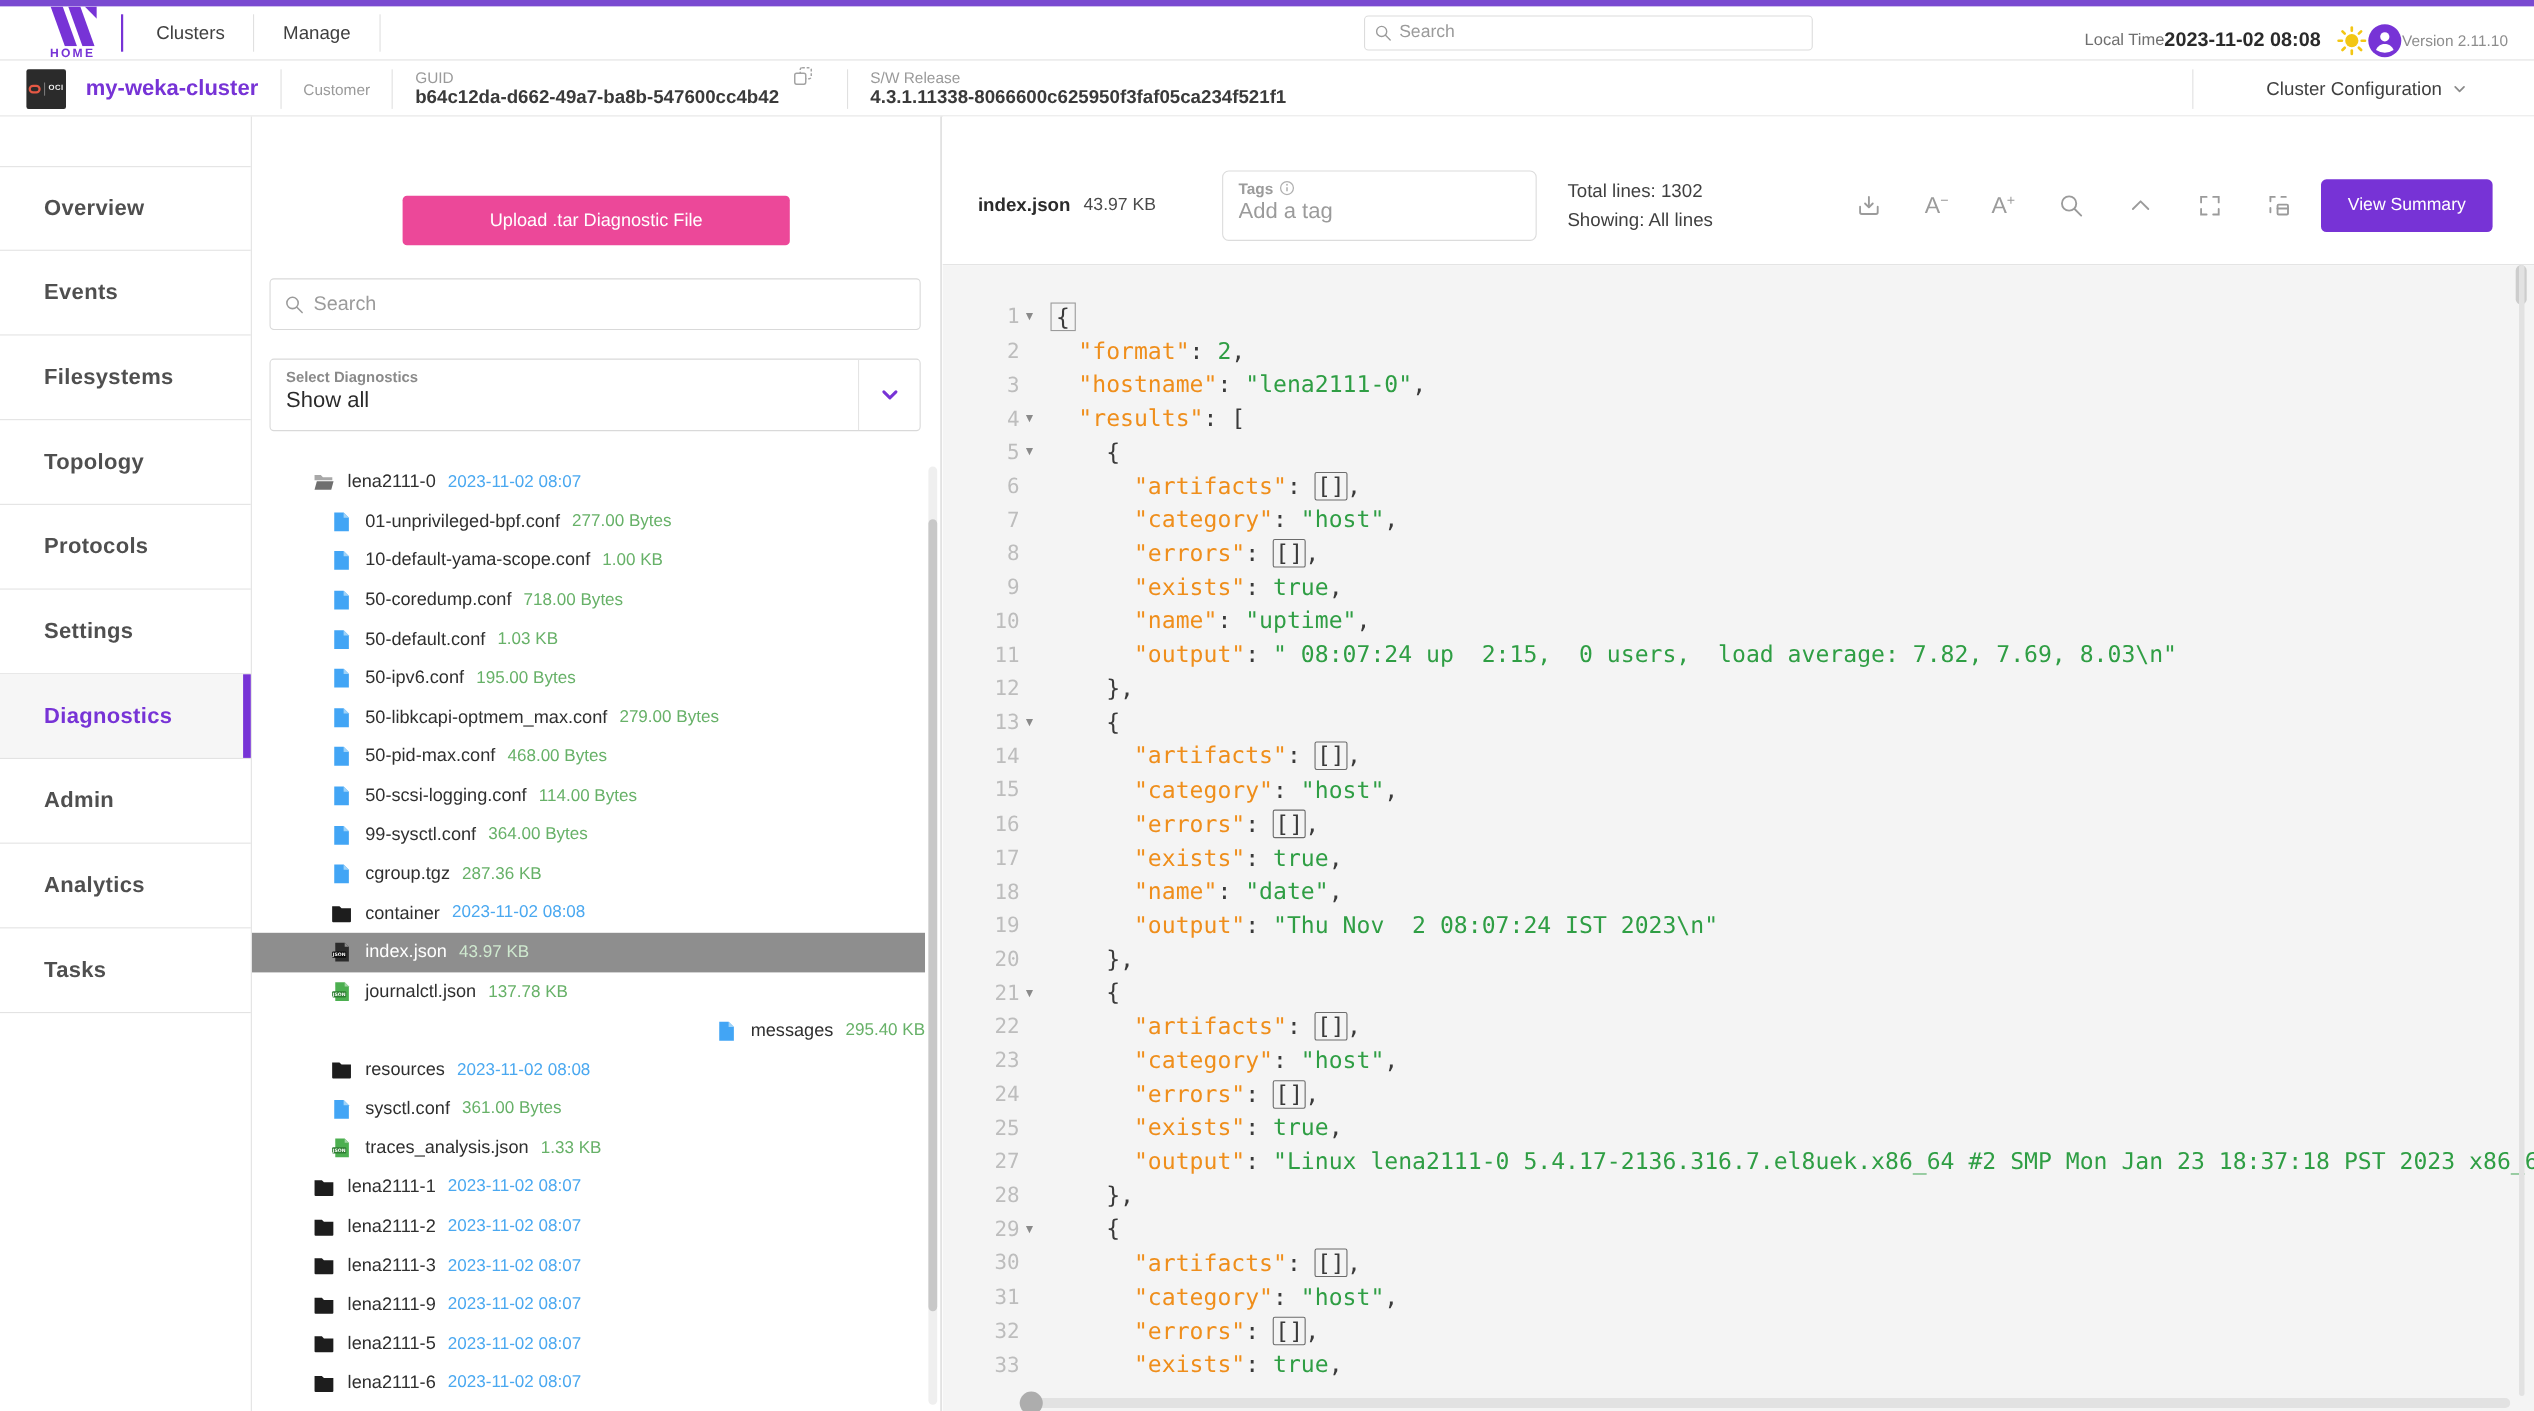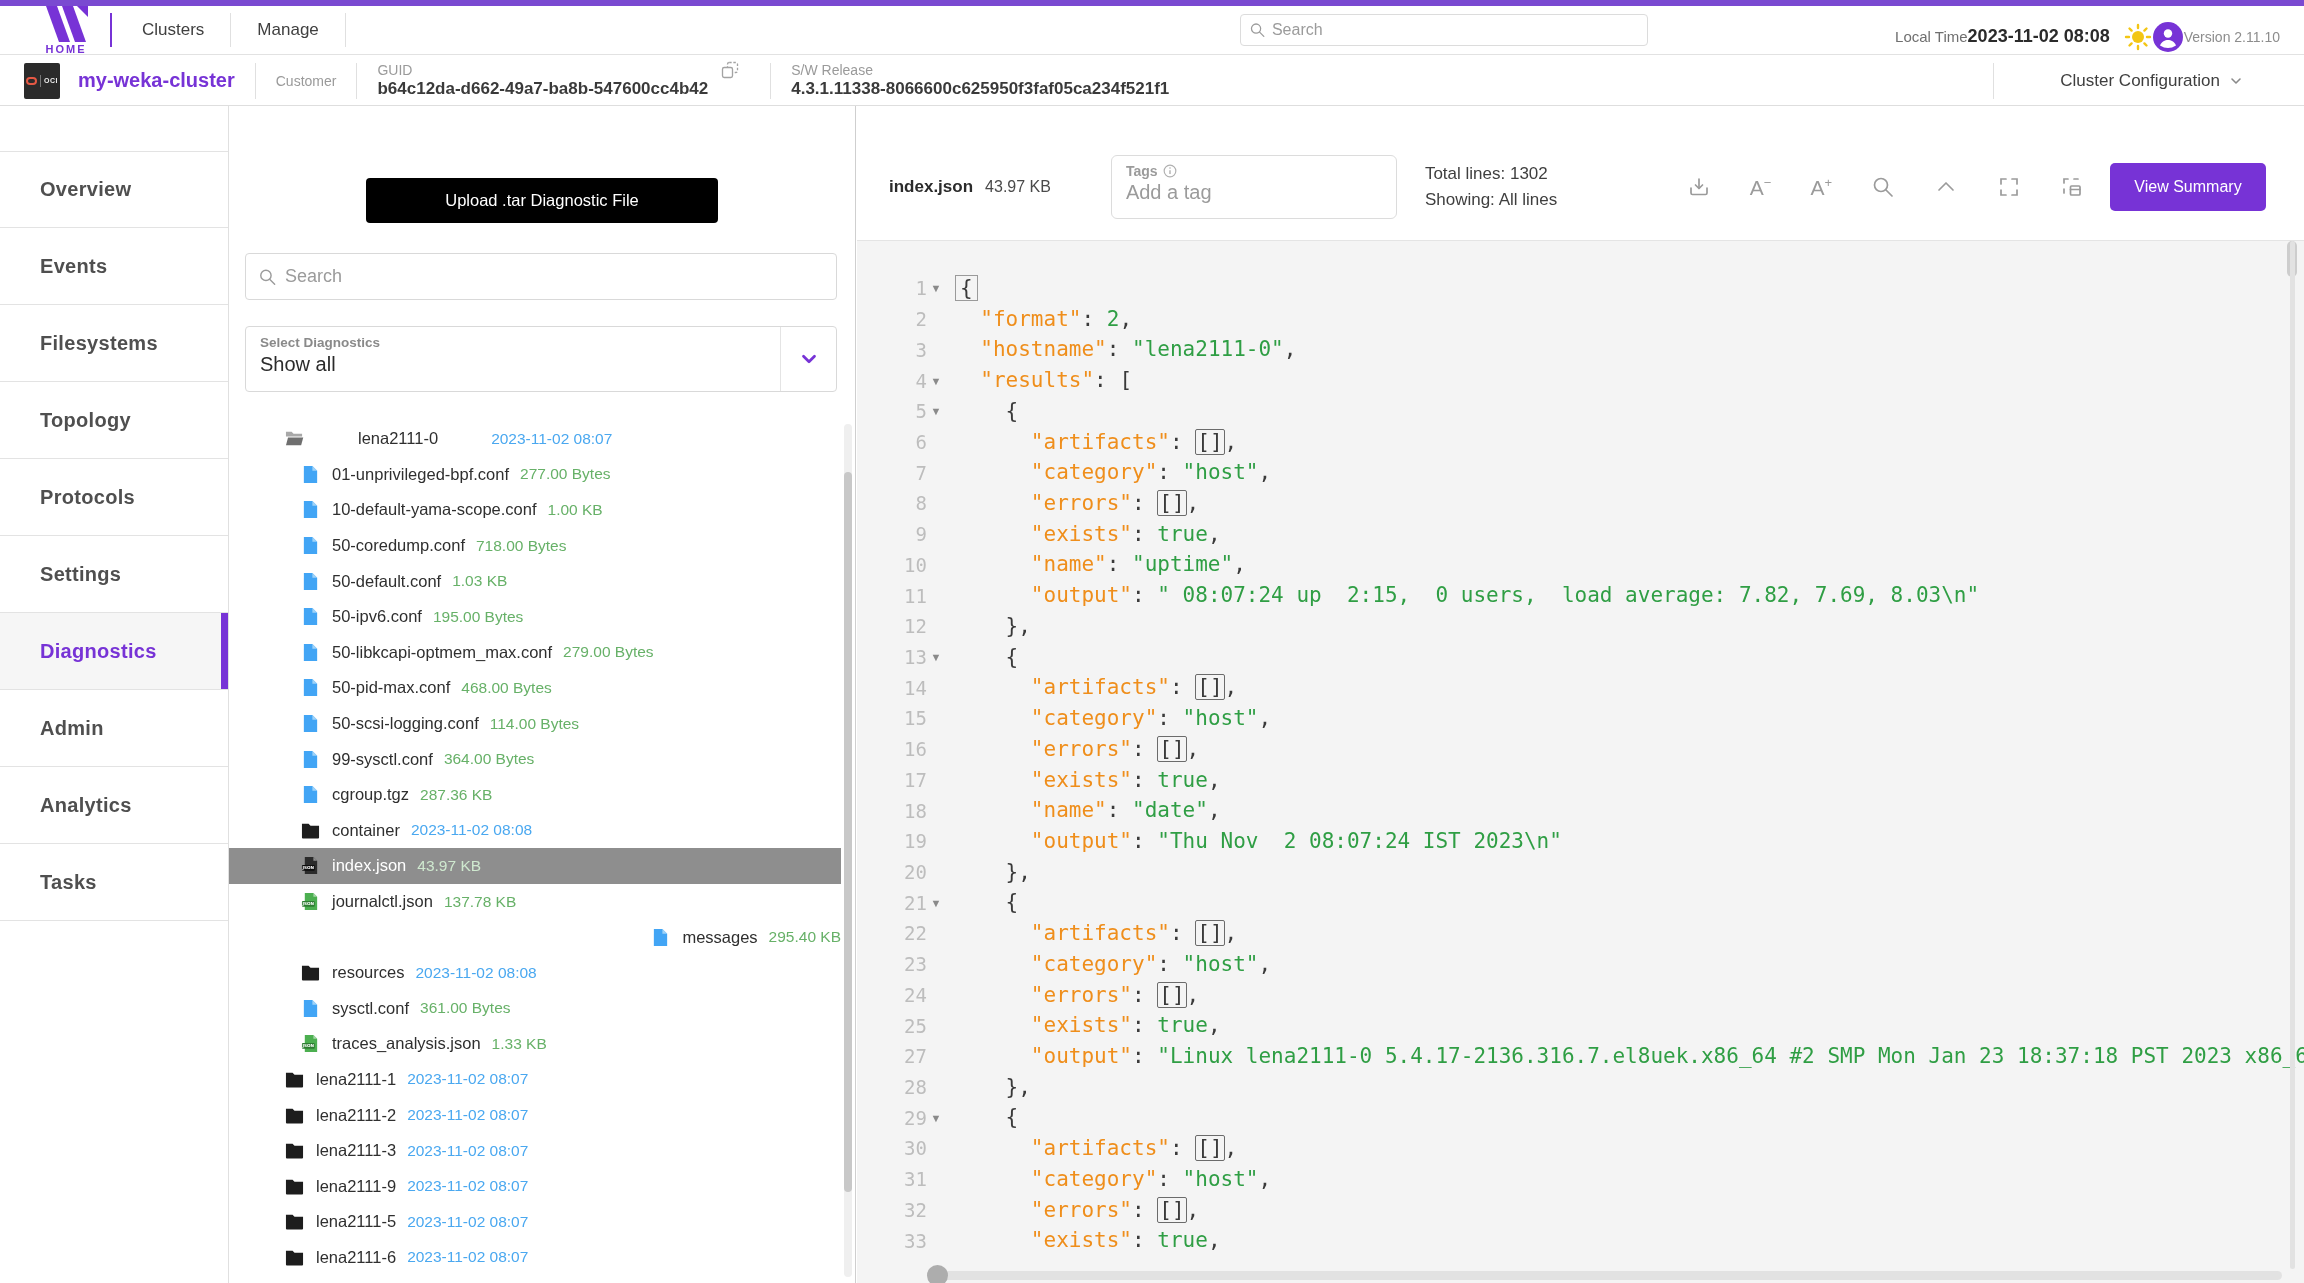--- a/index.html
+++ b/index.html
@@ -49,21 +49,21 @@
                font-weight:bold; color:#4f4f4f; border-bottom:1px solid #e3e3e3; position:relative;
                letter-spacing:.3px; cursor:pointer; }
   .side-item:first-child { border-top:1px solid #e3e3e3; }
   .side-item.active { color:#7733d6; background:#f6f6f6; }
   .side-item.active::after { content:""; position:absolute; right:0; top:0; bottom:0; width:7px; background:#7733d6; }
 
   
   #tree-panel { position:absolute; top:106px; left:229px; width:627px; bottom:0; background:#fff;
                 border-right:1px solid #cfcfcf; }
   .upload-btn { position:absolute; top:72px; left:50%; transform:translateX(-50%); width:352px; height:45px;
-                background:#000000; color:#fff; font-size:16.5px; border:0; border-radius:4px;
+                background:#ec4899; color:#fff; font-size:16.5px; border:0; border-radius:4px;
                 font-family:"Liberation Sans", sans-serif; cursor:pointer; }
   .tree-search { position:absolute; top:147px; left:16px; right:18px; height:47px; border:1px solid #d9d9d9;
                  border-radius:4px; display:flex; align-items:center; padding:0 12px; }
   .tree-search input { border:0; outline:0; font-size:18px; color:#444; width:100%; margin-left:8px;
                        font-family:"Liberation Sans", sans-serif; }
   .select-box { position:absolute; top:220px; left:16px; right:18px; height:66px; border:1px solid #d9d9d9;
                 border-radius:4px; display:flex; cursor:pointer; }
   .select-main { flex:1; padding:8px 0 0 14px; }
   .select-label { color:#8a8a8a; font-size:13.5px; font-weight:bold; }
   .select-value { color:#2b2b2b; font-size:20px; margin-top:3px; }
@@ -244,21 +244,21 @@
       <div class="select-value">Show all</div>
     </div>
     <div class="select-caret">
       <svg width="22" height="22" viewBox="0 0 24 24">
         <path d="M6 9l6 6 6-6" fill="none" stroke="#7733d6" stroke-width="3" stroke-linecap="round" stroke-linejoin="round"></path>
       </svg>
     </div>
   </div>
 
   <div id="tree-list">
-      <div class="tree-row" style="padding-left: 56px; gap: 42px;">
+      <div class="tree-row" style="padding-left: 56px;">
         <span class="t-icon">
           <svg width="19" height="19" viewBox="0 0 20 20">
             <path d="M1 3h6l2 2h9v3H1z" fill="#a8a8a8"></path>
             <path d="M1 17l2.2-8h16L17 17z" fill="#6f6f6f"></path>
           </svg>
         </span>
         <span class="t-label">lena2111-0</span>
         <span class="t-meta date">2023-11-02 08:07</span>
       </div>
       <div class="tree-row" style="padding-left: 72px;">

